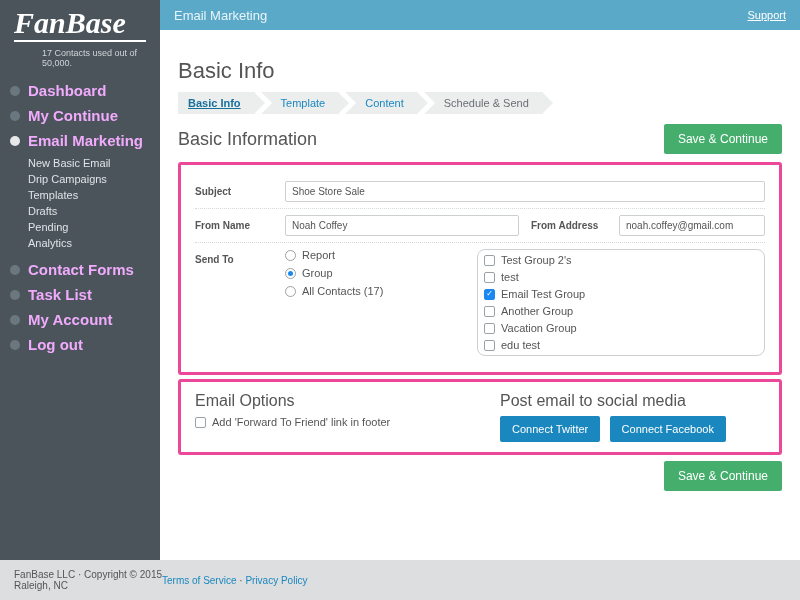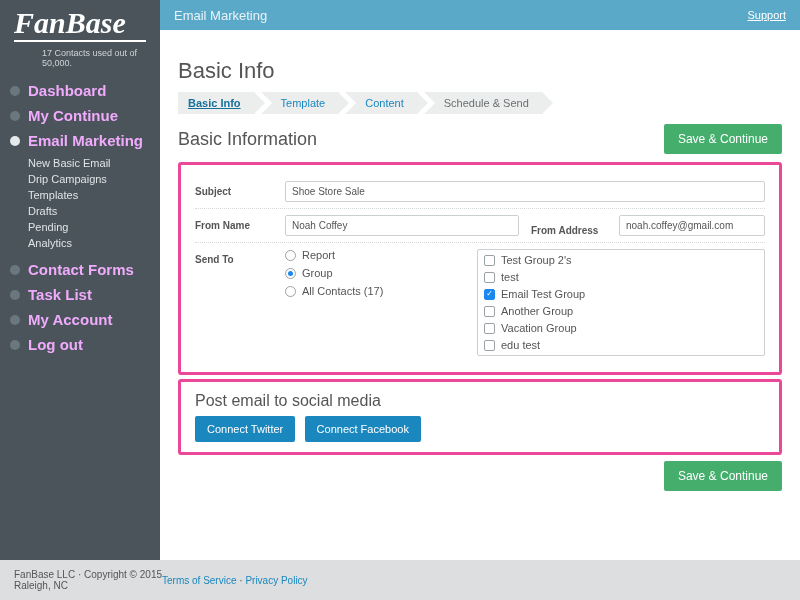--- a/index.html
+++ b/index.html
@@ -36,32 +36,32 @@
 .section-head-row { display: flex; justify-content: space-between; align-items: center; margin-bottom: 8px; }
 h2 { font-size: 18px; font-weight: 400; color: #555; }
 .btn-primary { background: #45ae6c; color: #fff; border: none; padding: 8px 14px; font-size: 12px; cursor: pointer; border-radius: 2px; }
 
 .panel { border: 3px solid #ec4899; border-radius: 3px; padding: 10px 14px; margin-bottom: 4px; }
 .form-row { display: flex; align-items: flex-start; padding: 6px 0; border-bottom: 1px dotted #d6d9da; }
 .form-row:last-child { border-bottom: none; }
 .form-label { width: 90px; font-size: 10px; font-weight: bold; color: #555; padding-top: 5px; flex-shrink: 0; }
 .form-body { flex: 1; display: flex; gap: 12px; }
 input[type=text] { width: 100%; border: 1px solid #ccd0d2; padding: 4px 6px; font-size: 10px; color: #555; border-radius: 2px; }
-.half { flex: 1; display: flex; align-items: flex-end; gap: 8px; }
+.half { flex: 1; display: flex; align-items: flex-start; gap: 8px; }
 .half .form-label { width: 80px; }
 
 .radio-col { display: flex; flex-direction: column; gap: 6px; width: 180px; }
 .radio-item, .check-item { display: flex; align-items: center; gap: 6px; font-size: 11px; color: #555; cursor: pointer; }
 .radio { width: 11px; height: 11px; border: 1px solid #9aa2a7; border-radius: 50%; display: inline-flex; align-items: center; justify-content: center; flex-shrink:0; }
 .radio.checked::after { content: ""; width: 5px; height: 5px; background: #1b87f0; border-radius: 50%; }
 .checkbox { width: 11px; height: 11px; border: 1px solid #9aa2a7; border-radius: 2px; display: inline-flex; align-items: center; justify-content: center; background: #fff; flex-shrink:0; }
 .checkbox.checked { background: #1b87f0; border-color: #1b87f0; }
 .checkbox.checked::after { content: "✓"; color: #fff; font-size: 8px; line-height: 1; }
 
-.groups-box { flex: 1; border: 1px solid #ccd0d2; border-radius: 2px; padding: 4px 6px; max-height: 110px; overflow-y: auto; display: flex; flex-direction: column; gap: 5px; position: relative; }
+.groups-box { flex: 1; border: 1px solid #ccd0d2; border-radius: 8px; padding: 4px 6px; max-height: 110px; overflow-y: auto; display: flex; flex-direction: column; gap: 5px; position: relative; }
 .groups-box::-webkit-scrollbar { width: 6px; }
 .groups-box::-webkit-scrollbar-thumb { background: #b7bdc0; border-radius: 3px; }
 
 .options-row { display: flex; gap: 40px; }
 .options-col { flex: 1; }
 .options-col h3 { font-size: 16px; font-weight: 400; color: #555; margin-bottom: 6px; }
 .btn-blue { background: #1b87bf; color: #fff; border: none; padding: 7px 12px; font-size: 11px; cursor: pointer; border-radius: 2px; margin-right: 6px; }
 
 .bottom-save { display: flex; justify-content: flex-end; margin-top: 6px; }
 
@@ -196,20 +196,27 @@
                 <span>edu test</span>
               </label>
             </div>
         </div>
       </div>
     </div>
 
     <div class="panel">
       <div class="options-row">
         <div class="options-col">
+          <h3>Email Options</h3>
+          <label class="check-item">
+            <span class="checkbox"></span>
+            <span>Add 'Forward To Friend' link in footer</span>
+          </label>
+        </div>
+        <div class="options-col">
           <h3>Post email to social media</h3>
           <button class="btn-blue">Connect Twitter</button>
           <button class="btn-blue">Connect Facebook</button>
         </div>
       </div>
     </div>
 
     <div class="bottom-save">
       <button class="btn-primary">Save &amp; Continue</button>
     </div>

